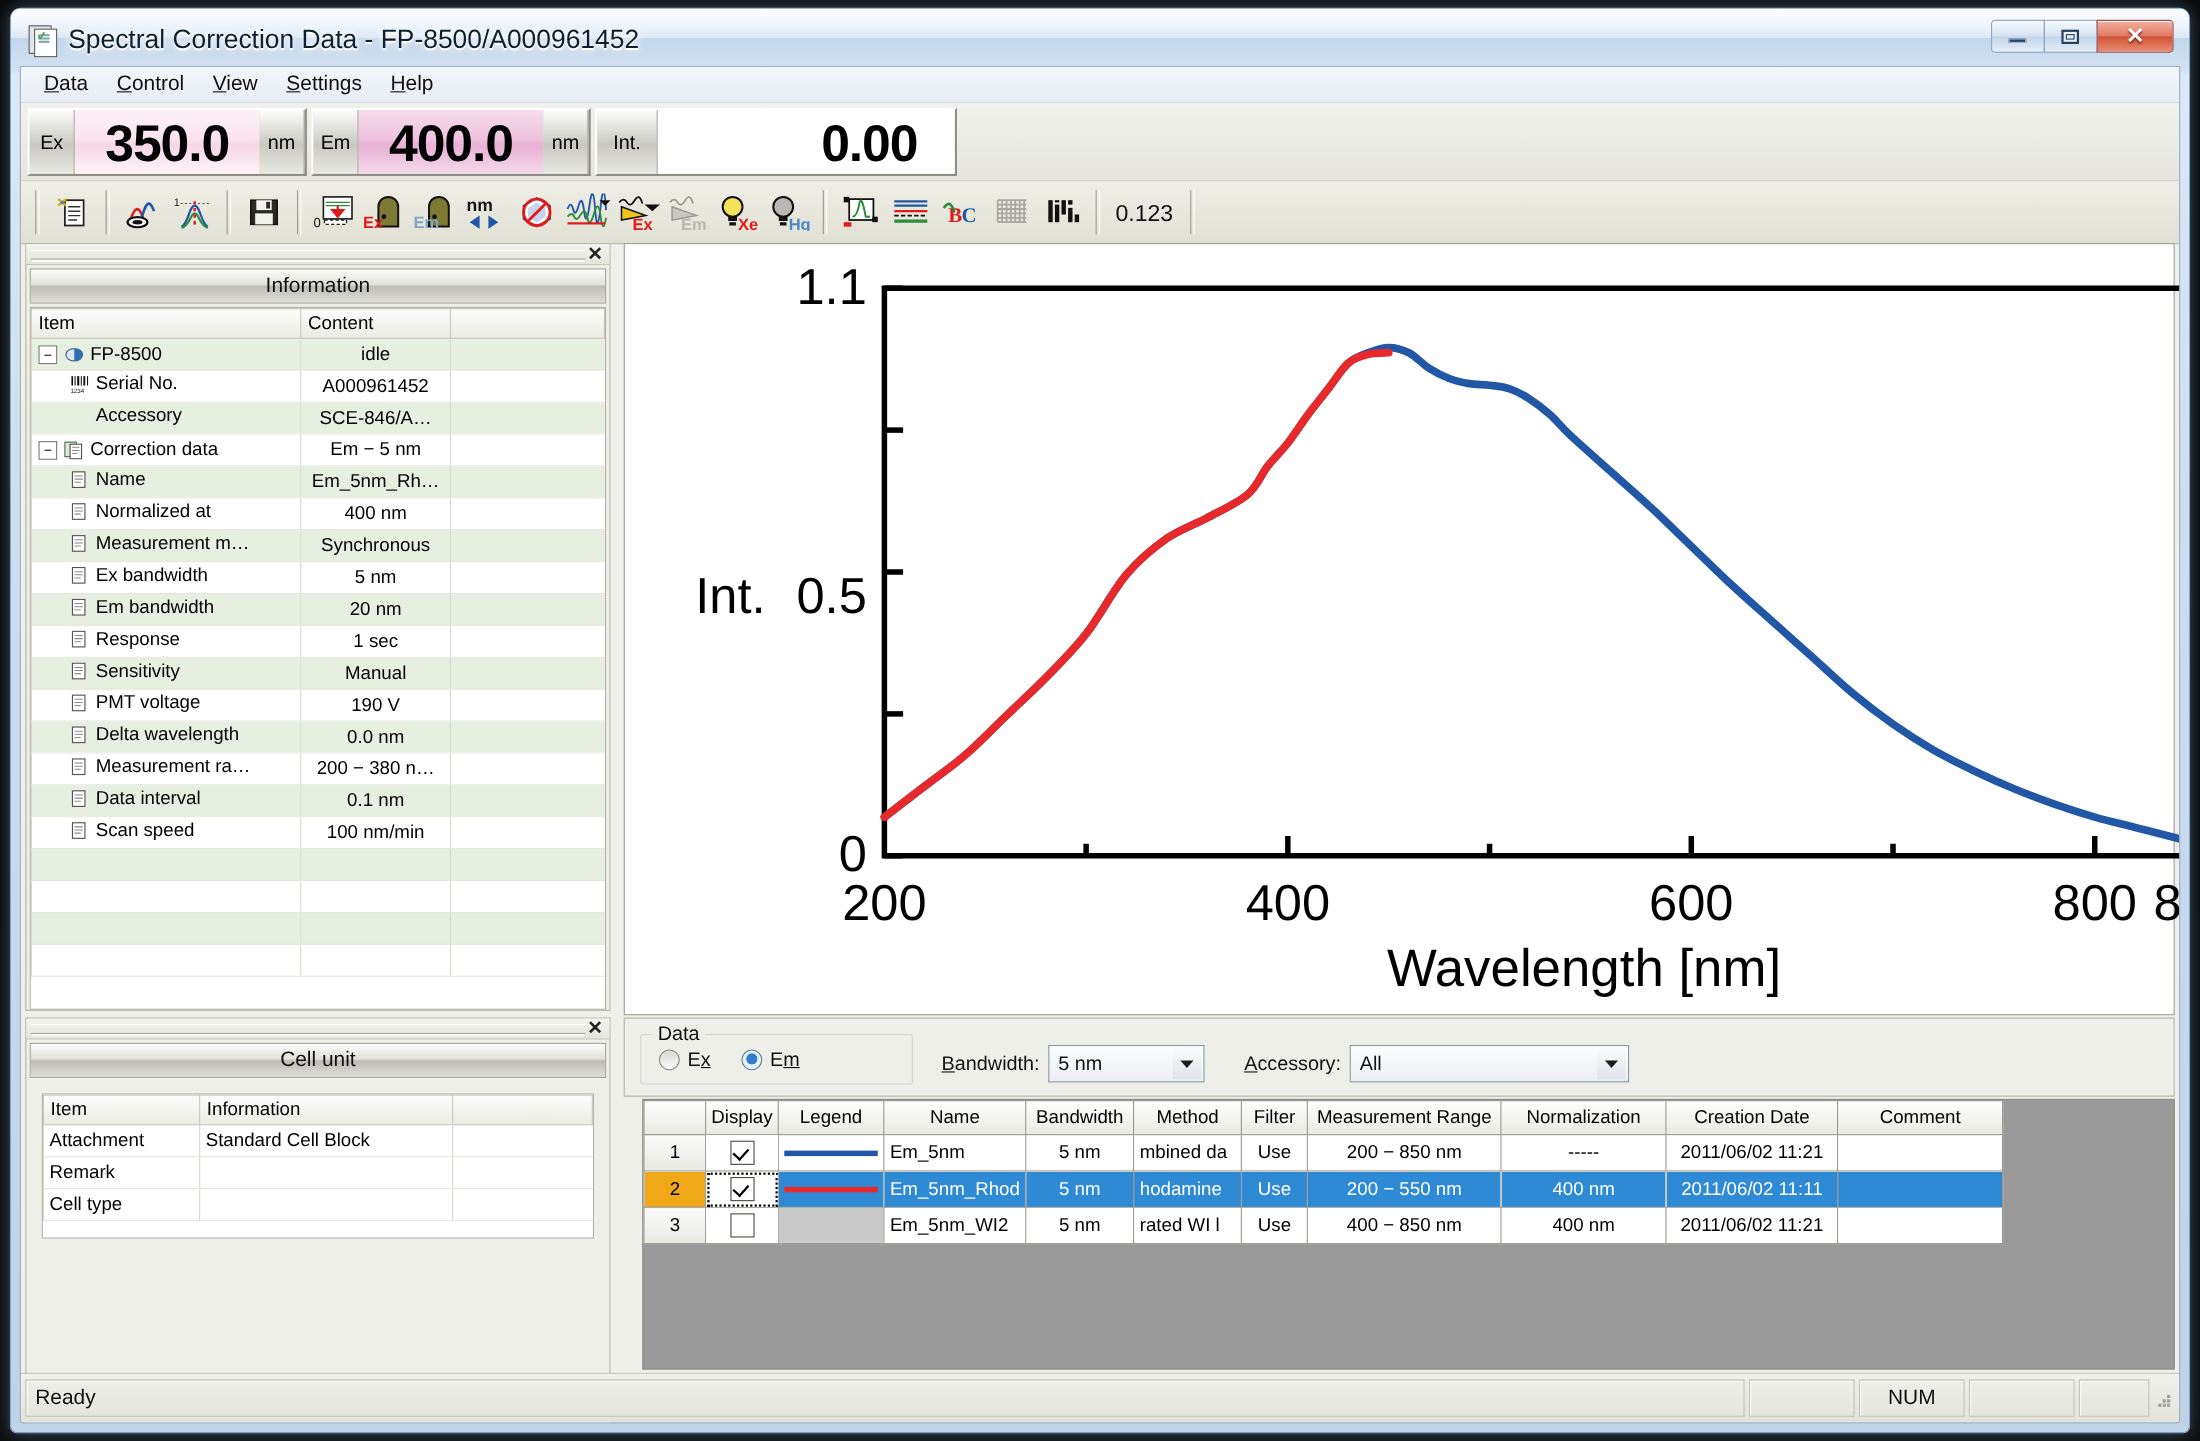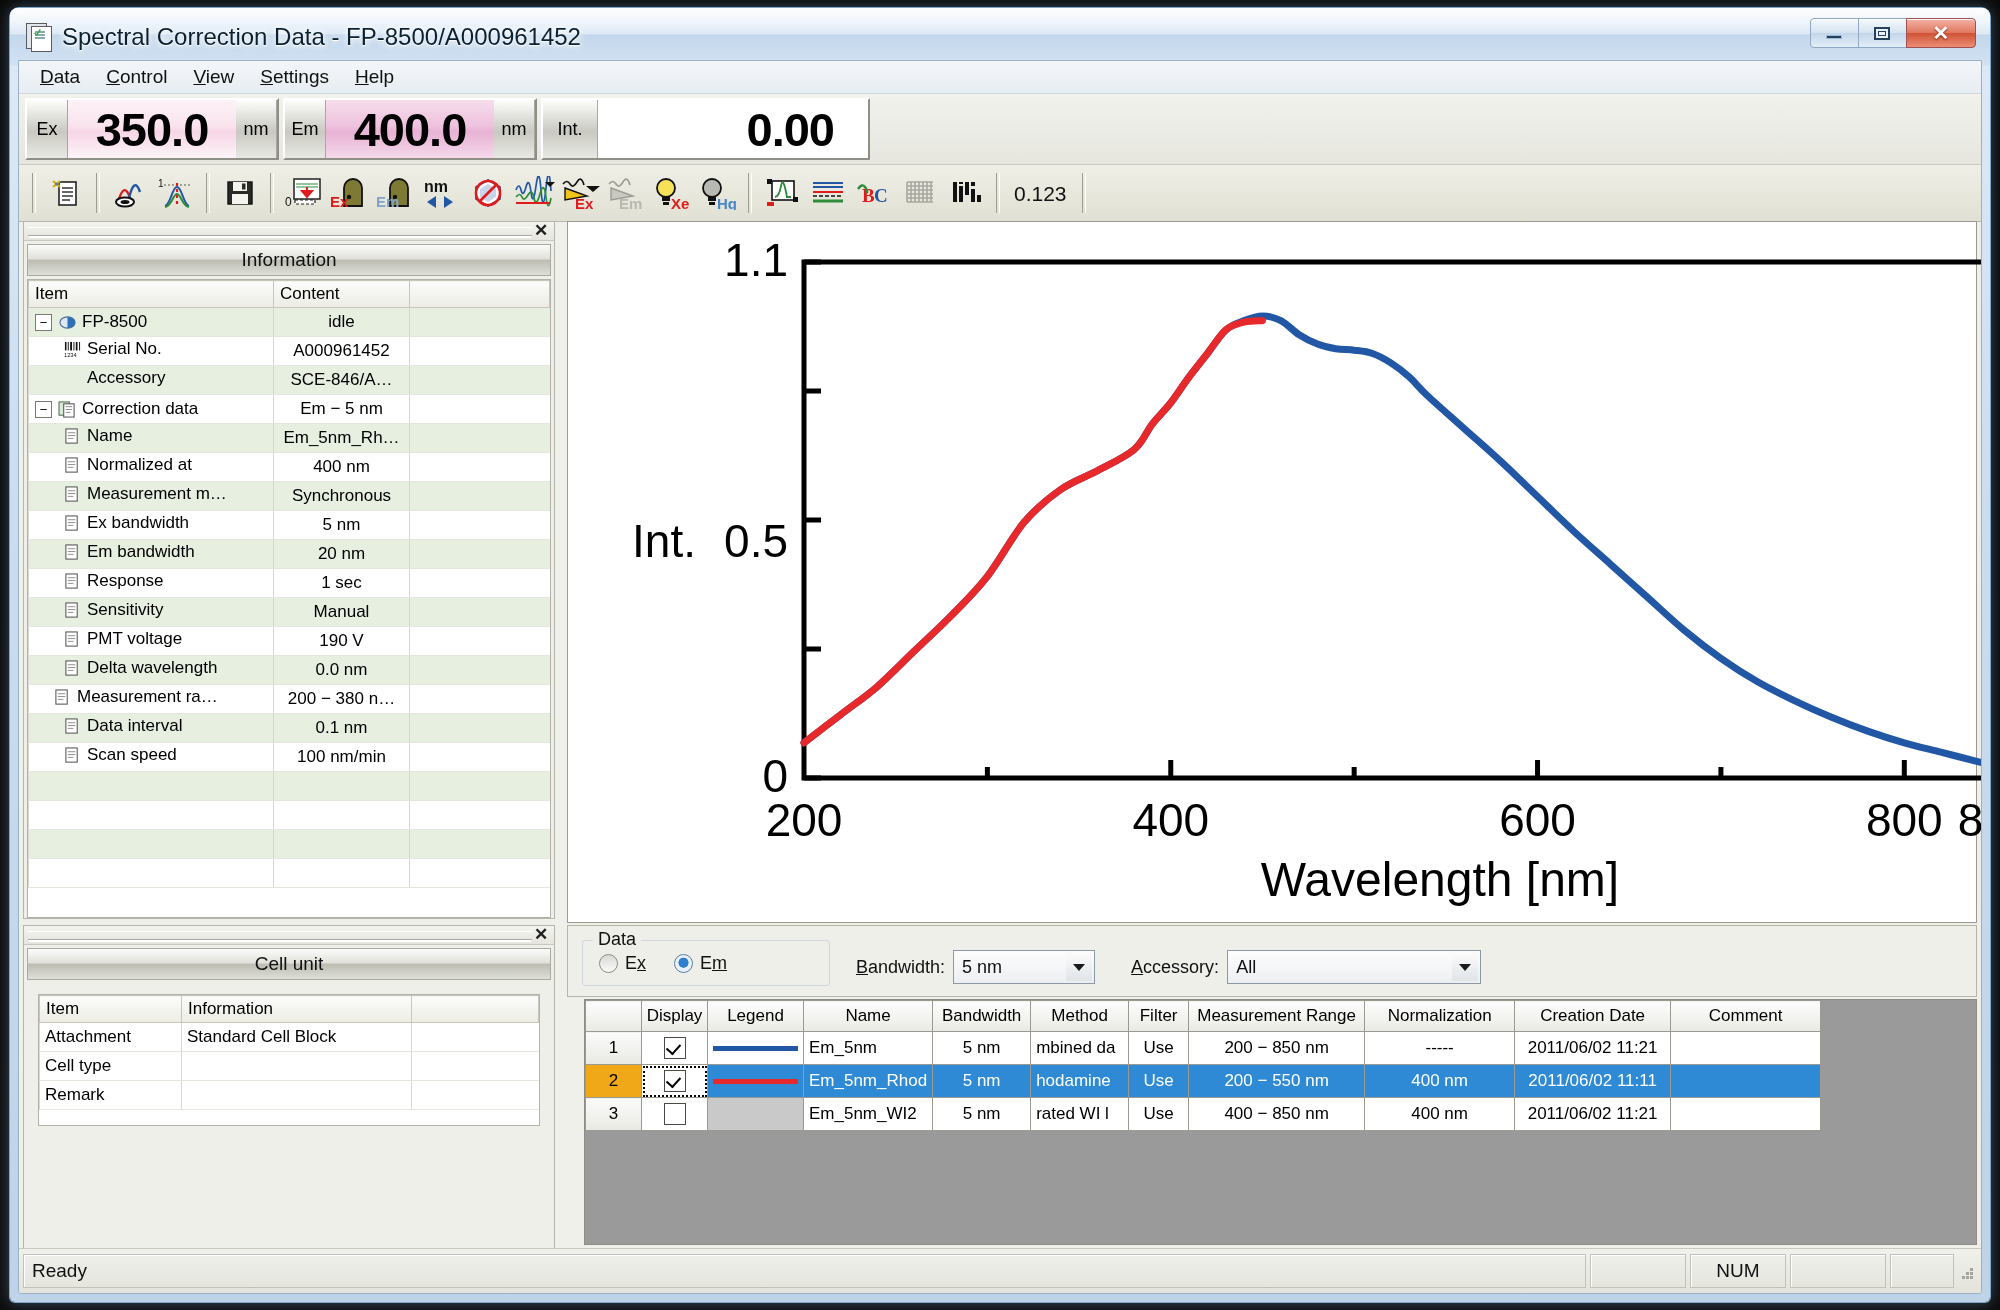--- a/index.html
+++ b/index.html
@@ -572,21 +572,21 @@
                         <svg class="ico" viewBox="0 0 20 18">
                           <rect x="3" y="1" width="12" height="15" fill="#fff" stroke="#555" stroke-width="1.1"></rect>
                           <path d="M5 5h8M5 8h8M5 11h6" stroke="#8a8a8a" stroke-width="1"></path>
                         </svg>
                         <span>Delta wavelength</span>
                       </span></td>
                     <td class="ctr">0.0 nm</td>
                     <td></td>
                   </tr>
                   <tr>
-                    <td style="padding-left:24px"><span class="treeind">
+                    <td style="padding-left:34px"><span class="treeind">
                         <svg class="ico" viewBox="0 0 20 18">
                           <rect x="3" y="1" width="12" height="15" fill="#fff" stroke="#555" stroke-width="1.1"></rect>
                           <path d="M5 5h8M5 8h8M5 11h6" stroke="#8a8a8a" stroke-width="1"></path>
                         </svg>
                         <span>Measurement ra…</span>
                       </span></td>
                     <td class="ctr">200 − 380 n…</td>
                     <td></td>
                   </tr>
                   <tr class="alt">
@@ -656,26 +656,26 @@
               <th></th>
             </tr>
                 </thead>
             <tbody>
                   <tr>
                     <td>Attachment</td>
                     <td>Standard Cell Block</td>
                     <td></td>
                   </tr>
                   <tr>
+                    <td>Remark</td>
+                    <td></td>
+                    <td></td>
+                  </tr>
+                  <tr>
                     <td>Cell type</td>
-                    <td></td>
-                    <td></td>
-                  </tr>
-                  <tr>
-                    <td>Remark</td>
                     <td></td>
                     <td></td>
                   </tr>
                 </tbody>
           </table>
         </div>
       </div>
 
       <div id="chartpane" style="left:548px;top:2px;right:4px;height:700px;">
         <svg id="chartsvg" width="1420" height="696" viewBox="0 0 1420 696">

